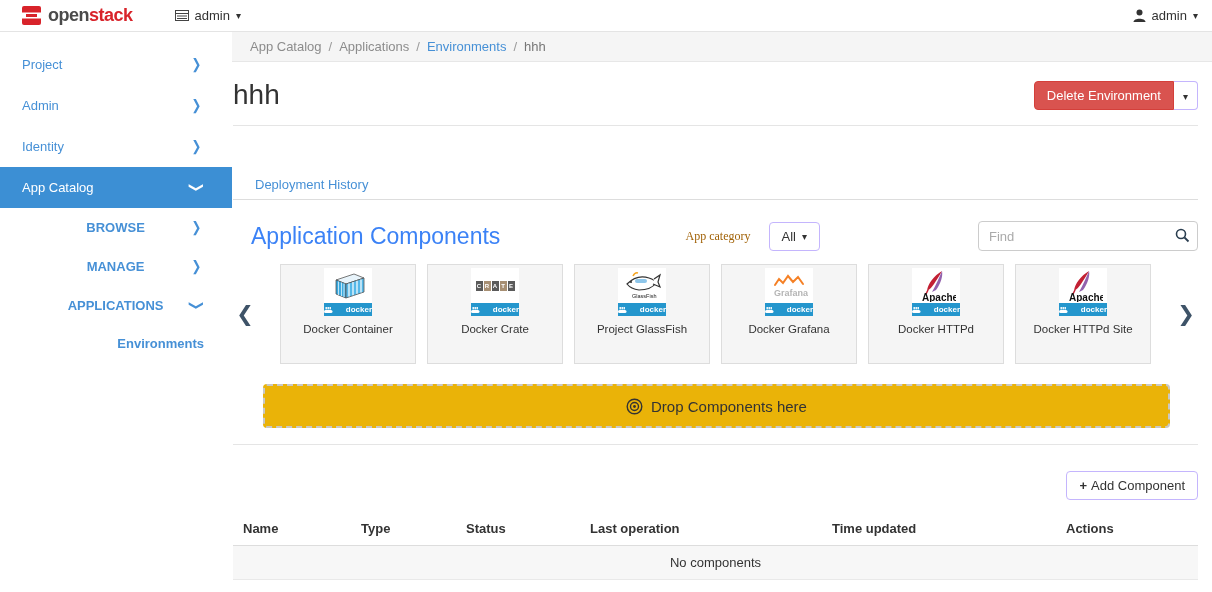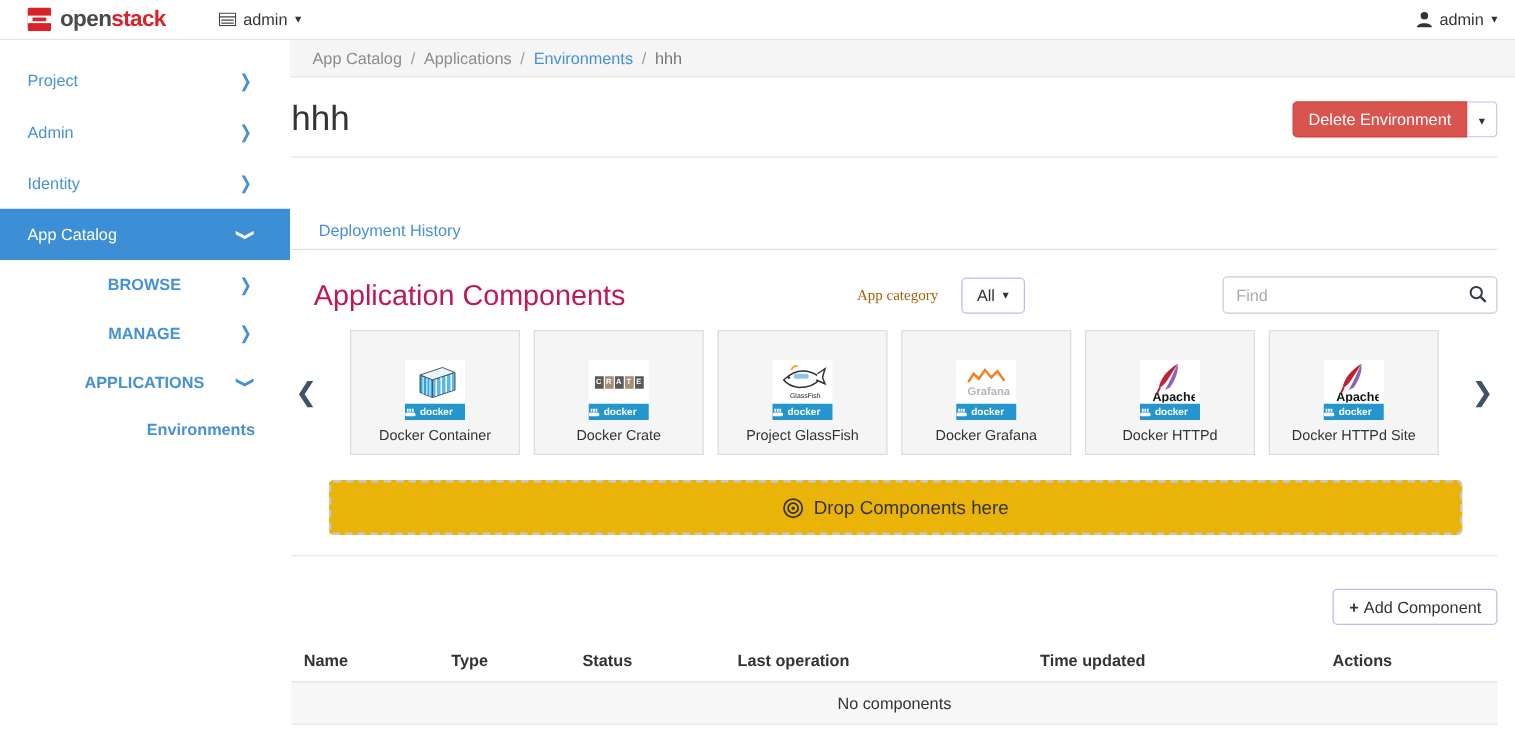--- a/index.html
+++ b/index.html
@@ -55,39 +55,39 @@
 
   
   .tabs { display:flex; margin-top:42px; border-bottom:1px solid #ddd; }
   .tab { padding:8px 22px; cursor:pointer; font-size:13px; position:relative; top:1px; }
   .tab.active { background:#fff; border:1px solid #ddd; border-bottom:1px solid #fff;
     border-radius:4px 4px 0 0; color:#555; }
   .tab.inactive { color:#4690d6; }
 
   
   .comp-header { display:flex; align-items:center; margin-top:21px; padding-left:18px; }
-  .comp-heading { font-size:23px; color:#be185d; font-weight:normal; }
+  .comp-heading { font-size:23px; color:#3b82f6; font-weight:normal; }
   .cat-label { margin-left:auto; font-size:12px; color:#a16207;font-family:Liberation Serif, serif; }
   .cat-btn { margin-left:18px; display:flex; align-items:center; gap:6px; }
   .find-wrap { margin-left:158px; position:relative; width:220px; }
   .find-input { width:220px; height:30px; border:1px solid #ccc; border-radius:4px;
     padding:0 30px 0 10px; font-size:13px; color:#333; outline:none; }
   .find-input::placeholder { color:#aaa; }
   .find-icon { position:absolute; right:8px; top:7px; }
 
   .carousel { display:flex; align-items:center; margin-top:13px; }
   .car-arrow { width:24px; text-align:center; font-size:21px; font-weight:bold;
     color:#3e5368; cursor:pointer; flex:none; }
   .cards { flex:1; display:flex; gap:11px; justify-content:center; }
   .card { width:136px; height:100px; background:#f5f5f5; border:1px solid #ddd;
-    display:flex; flex-direction:column; align-items:center; padding-top:23px; cursor:pointer; }
+    display:flex; flex-direction:column; align-items:center; padding-top:3px; cursor:pointer; }
   .logo-box { width:48px; background:#fff; display:flex; flex-direction:column; }
   .logo-art { height:35px; display:flex; align-items:center; justify-content:center; overflow:hidden; }
   .docker-strip { height:13px; background:#2496cd; display:flex; align-items:center;
-    justify-content:flex-start; gap:3px; }
+    justify-content:space-between; gap:3px; }
   .docker-strip-text { color:#fff; font-size:8px; font-weight:bold; }
   .card-label { margin-top:7px; font-size:11.5px; color:#333; }
 
   .dropzone { margin:20px 28px 0 30px; height:44px; background:#eab308;
     border:2px dashed #c8c8c8; border-radius:4px; display:flex; align-items:center;
     justify-content:center; gap:8px; }
   .dropzone-text { font-size:15px; color:#333; }
 
   .section-hr { border:none; border-top:1px solid #e5e5e5; margin-top:16px; }
 

